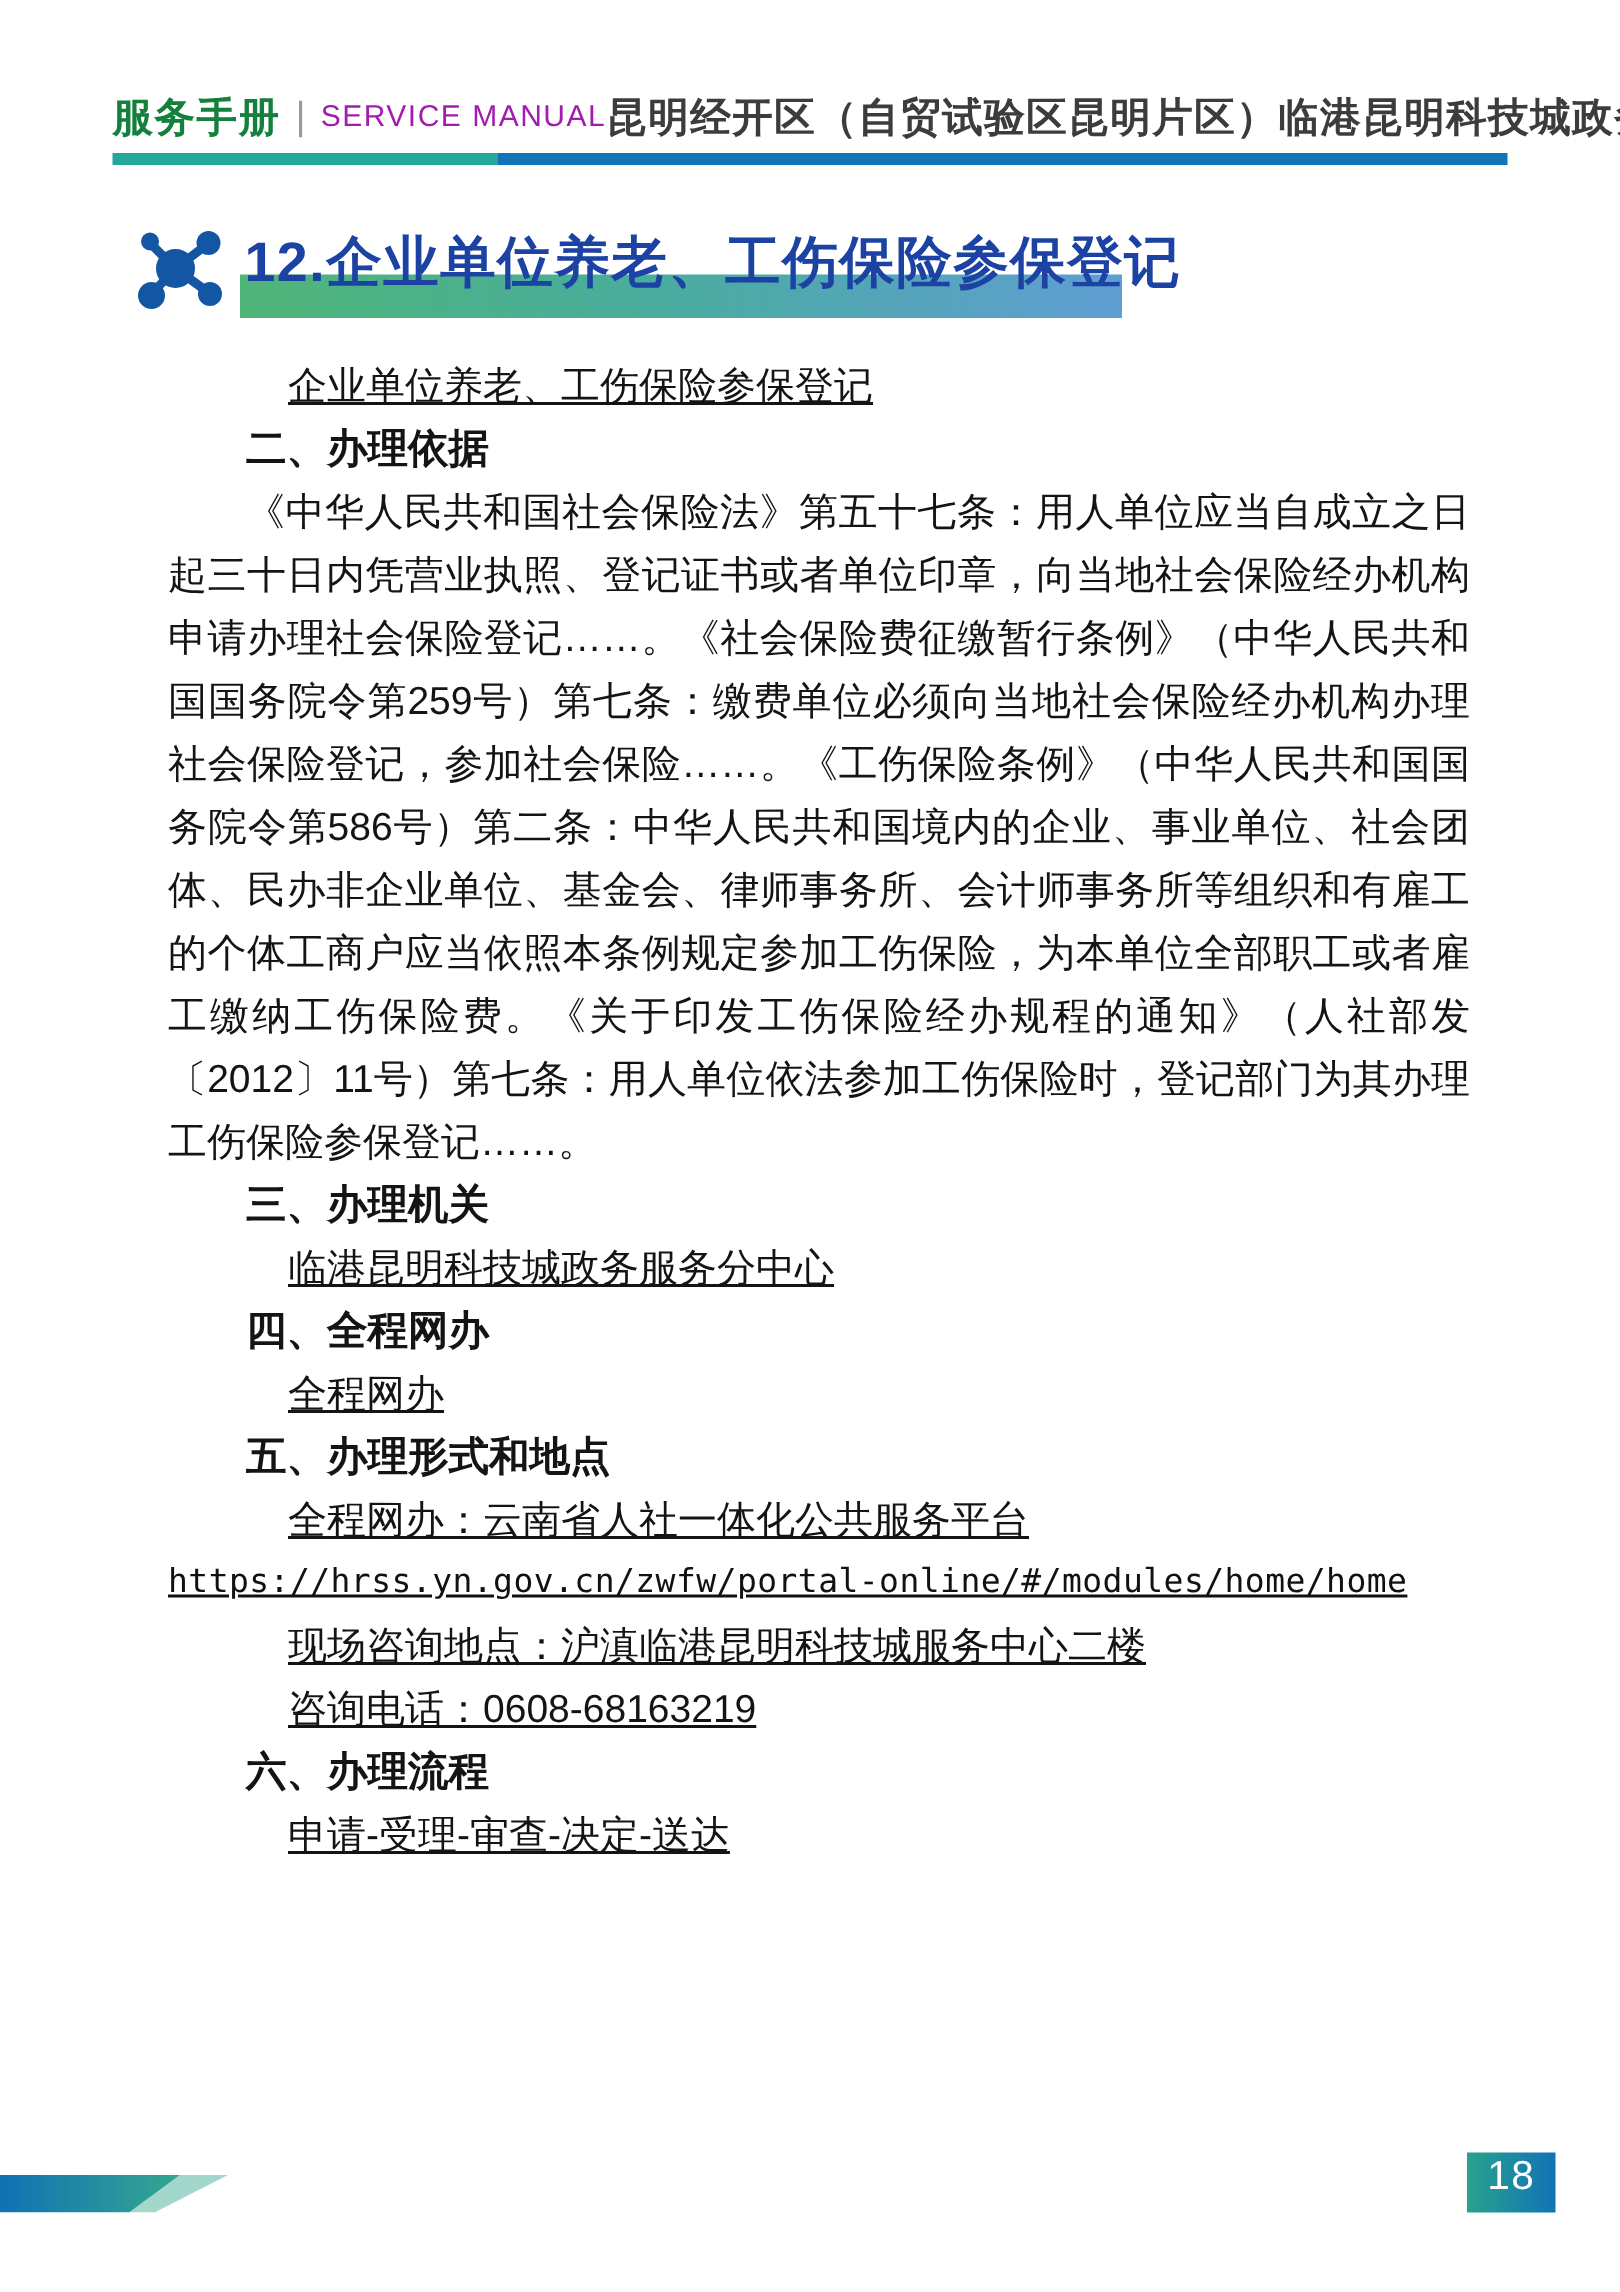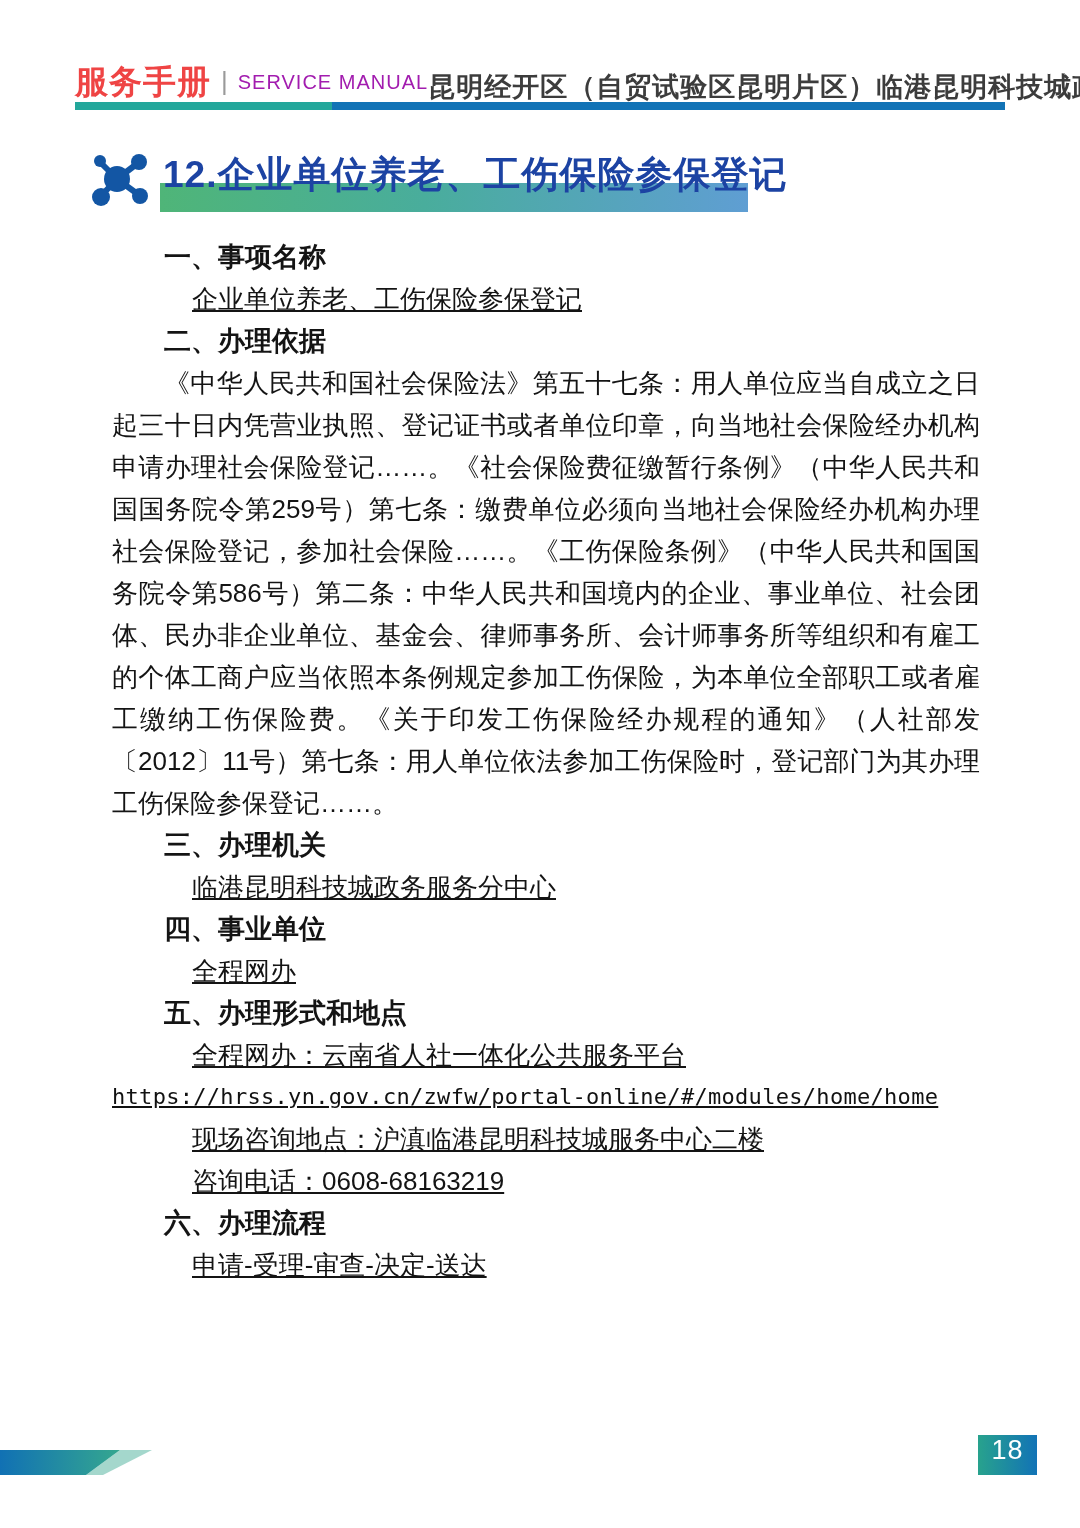--- a/index.html
+++ b/index.html
@@ -11,21 +11,21 @@
     overflow:hidden;
     font-family:"Liberation Sans","DejaVu Sans",sans-serif;
   }
 
   
   .header-row{
     position:absolute;left:75px;top:60px;width:930px;
     display:flex;justify-content:space-between;align-items:flex-end;
   }
   .brand-group{display:flex;align-items:center;gap:10px;white-space:nowrap;}
-  .brand-cn{color:#ef4444;font-size:33px;font-weight:700;letter-spacing:1px;text-align:center;}
+  .brand-cn{color:#15803d;font-size:27px;font-weight:700;letter-spacing:1px;text-align:center;}
   .brand-divider{color:#9a9a9a;font-size:26px;font-weight:300;transform:translateY(-1px);}
   .brand-en{color:#a21caf;font-size:20px;letter-spacing:1px;}
   .org-title{color:#3c3c3c;font-size:27px;font-weight:600;letter-spacing:1px;white-space:nowrap;}
   .header-rule{position:absolute;left:75px;top:102px;width:930px;height:8px;display:flex;}
   .rule-teal{width:257px;height:100%;background:#23a79b;}
   .rule-blue{flex:1;height:100%;background:#1273b6;}
 
   
   .title-block{position:absolute;left:0;top:0;width:1080px;height:0;}
   .molecule-icon{position:absolute;left:90px;top:151px;width:58px;height:56px;}
@@ -91,27 +91,26 @@
         <circle cx="49" cy="11" r="8" stroke="none"></circle>
         <circle cx="11" cy="46" r="9" stroke="none"></circle>
         <circle cx="50" cy="45" r="8" stroke="none"></circle>
       </g>
     </svg>
     <div class="title-band"></div>
     <div class="title-text">12.企业单位养老、工伤保险参保登记</div>
   </div>
 
   <div class="content">
-    <div class="block-heading">一、事项名称</div>
     <div class="block-body">企业单位养老、工伤保险参保登记</div>
     <div class="block-heading">二、办理依据</div>
     <div class="block-paragraph">《中华人民共和国社会保险法》第五十七条：用人单位应当自成立之日起三十日内凭营业执照、登记证书或者单位印章，向当地社会保险经办机构申请办理社会保险登记……。《社会保险费征缴暂行条例》（中华人民共和国国务院令第259号）第七条：缴费单位必须向当地社会保险经办机构办理社会保险登记，参加社会保险……。《工伤保险条例》（中华人民共和国国务院令第586号）第二条：中华人民共和国境内的企业、事业单位、社会团体、民办非企业单位、基金会、律师事务所、会计师事务所等组织和有雇工的个体工商户应当依照本条例规定参加工伤保险，为本单位全部职工或者雇工缴纳工伤保险费。《关于印发工伤保险经办规程的通知》（人社部发〔2012〕11号）第七条：用人单位依法参加工伤保险时，登记部门为其办理工伤保险参保登记……。</div>
     <div class="block-heading">三、办理机关</div>
     <div class="block-body">临港昆明科技城政务服务分中心</div>
-    <div class="block-heading">四、事业单位</div>
+    <div class="block-heading">四、全程网办</div>
     <div class="block-body">全程网办</div>
     <div class="block-heading">五、办理形式和地点</div>
     <div class="block-body">全程网办：云南省人社一体化公共服务平台</div>
     <div class="block-url">https://hrss.yn.gov.cn/zwfw/portal-online/#/modules/home/home</div>
     <div class="block-body">现场咨询地点：沪滇临港昆明科技城服务中心二楼</div>
     <div class="block-body">咨询电话：0608-68163219</div>
     <div class="block-heading">六、办理流程</div>
     <div class="block-body">申请-受理-审查-决定-送达</div>
   </div>
 

